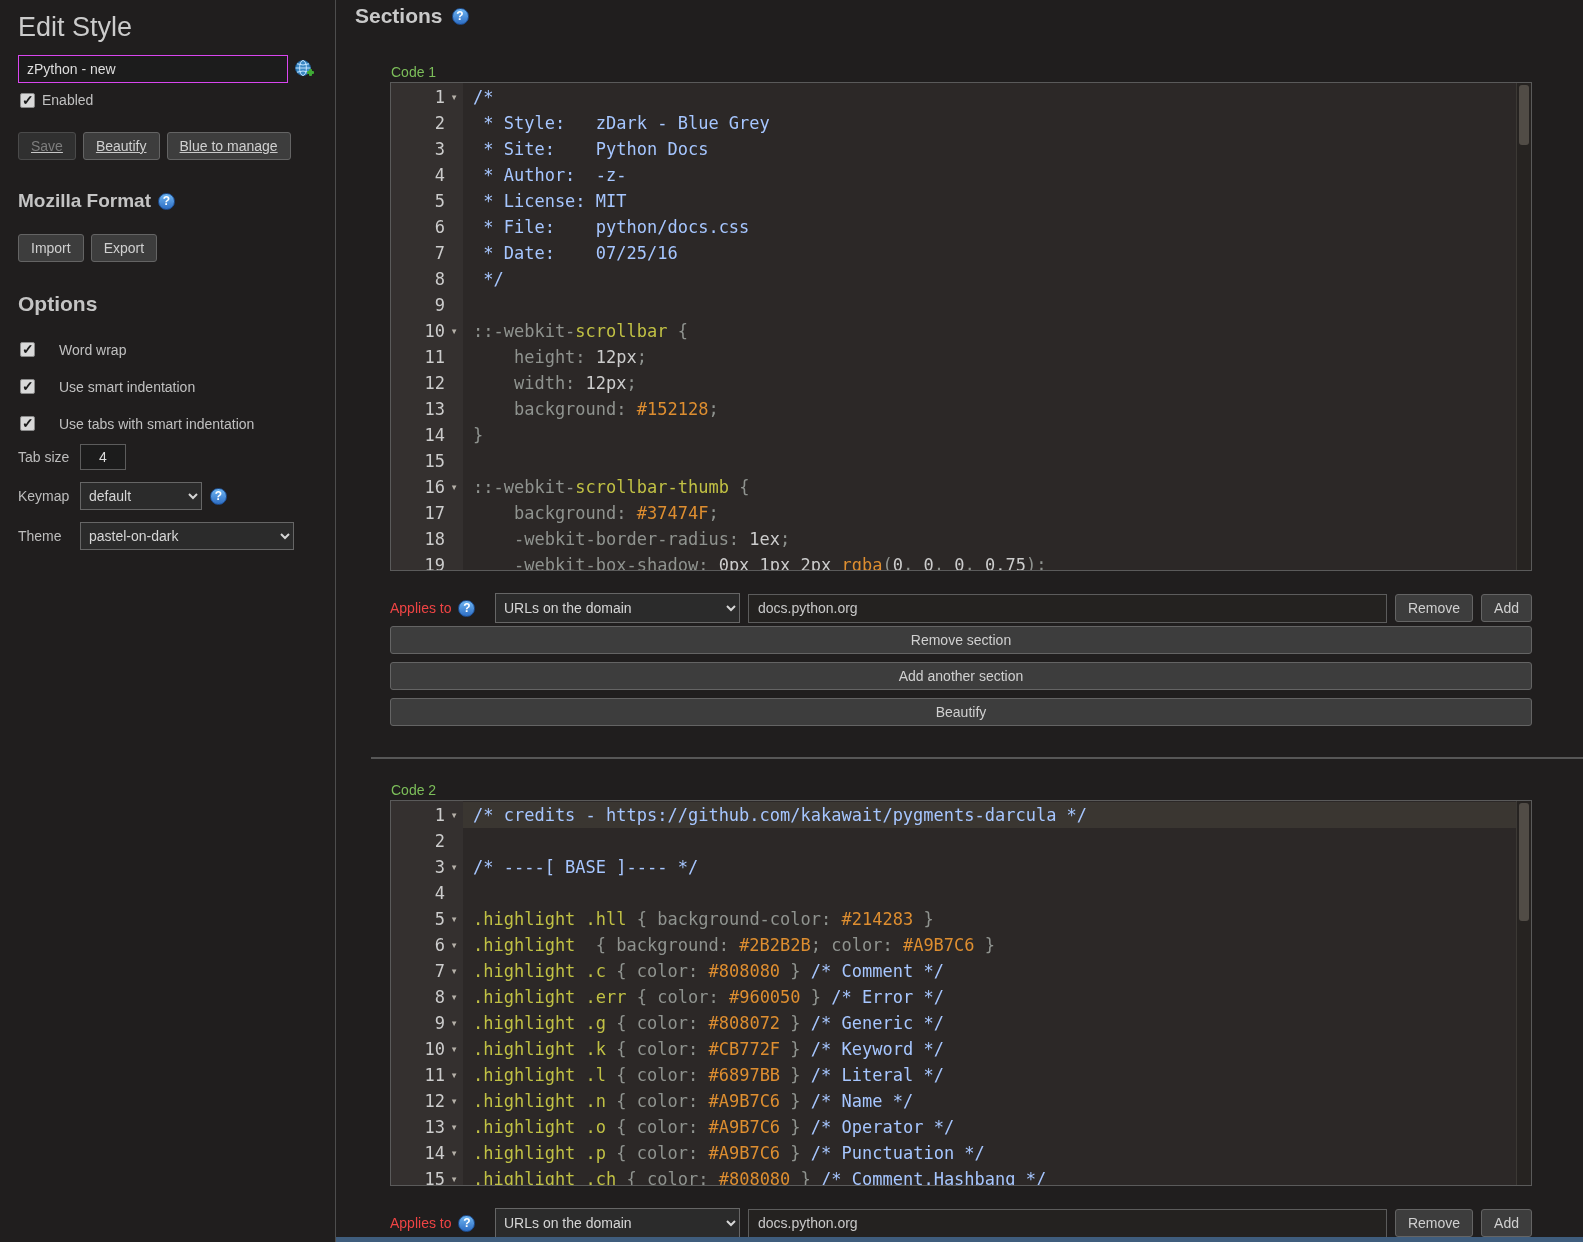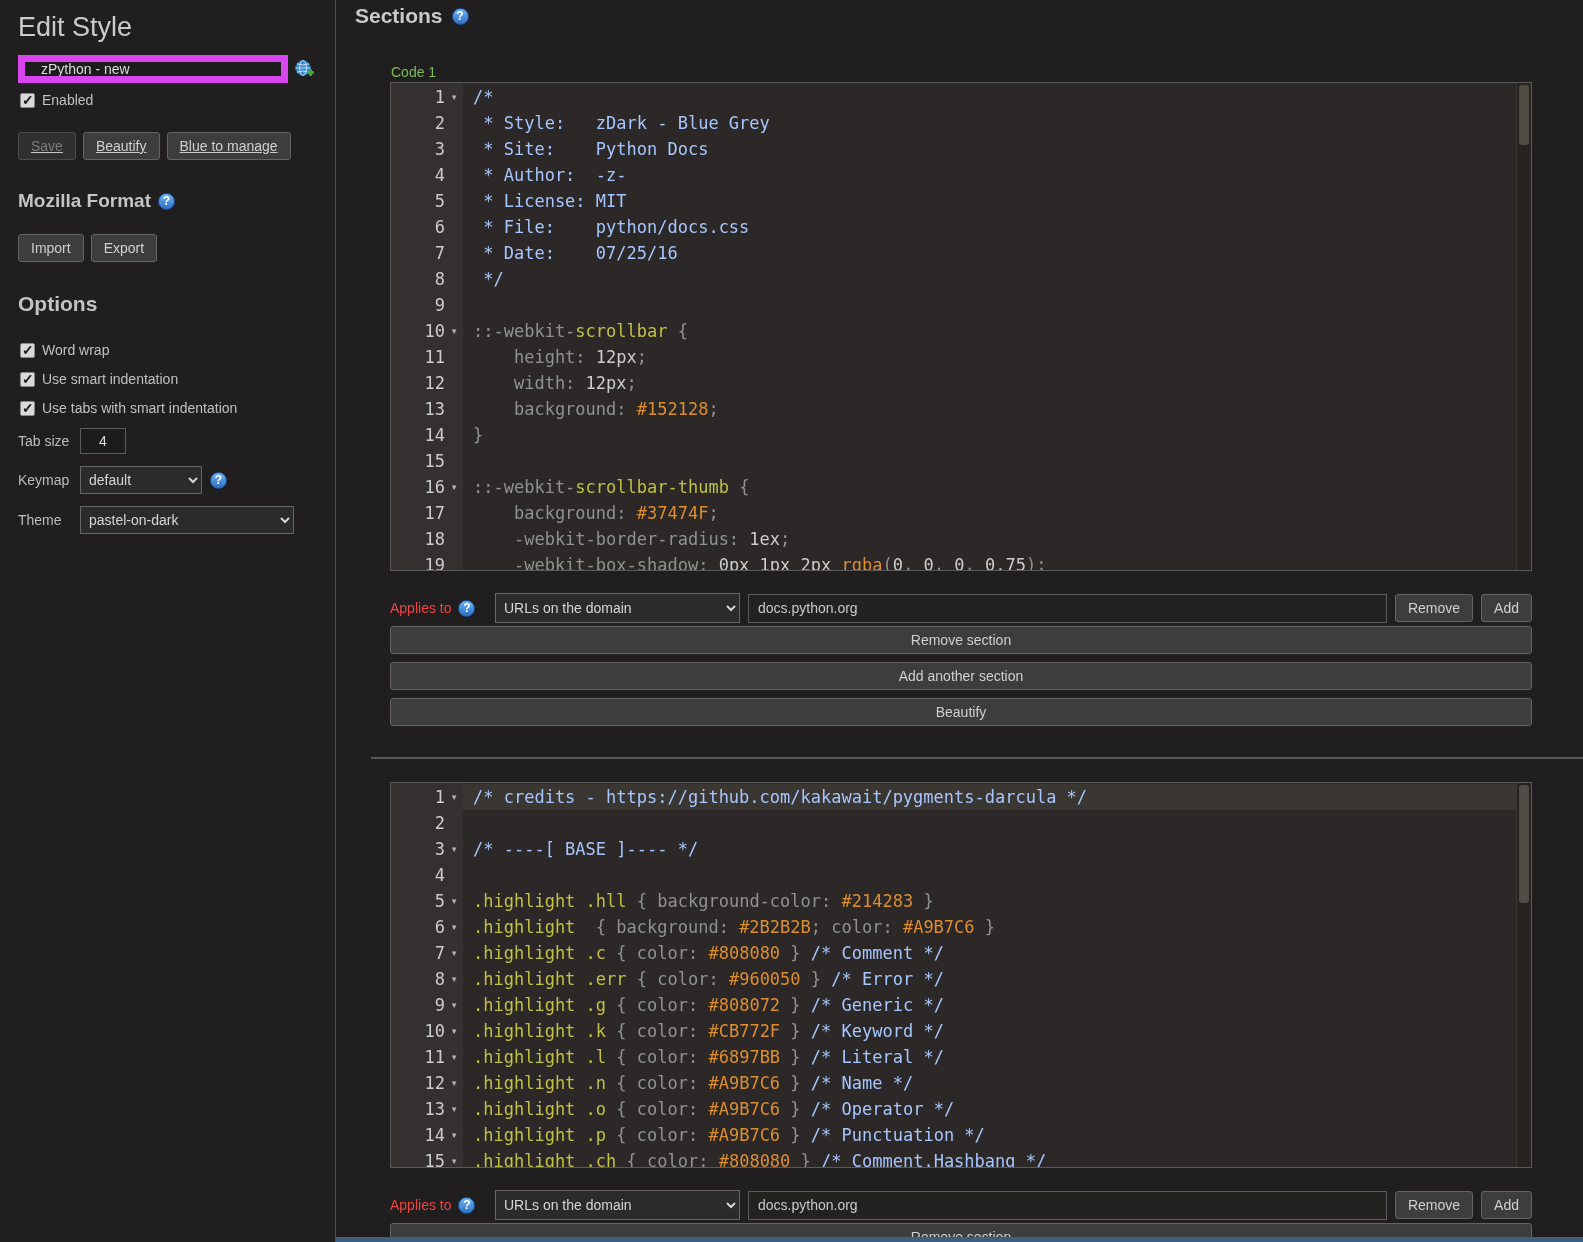--- a/index.html
+++ b/index.html
@@ -13,42 +13,42 @@
 
   
   .sidebar {
     width:336px; min-width:336px; height:100%;
     border-right:1px solid #4d4d4d;
     padding:10px 18px;
   }
   .page-title { font-size:27px; font-weight:normal; color:#cbcbcb; margin:2px 0 12px; }
   .name-row { display:flex; align-items:center; gap:6px; }
   .name-row input {
-    width:270px; height:28px; background:#1c1c1c; border:7px solid #d946ef;
-    color:#dddddd; padding:0 16px; font-size:14px; font-family:inherit;
+    width:270px; height:28px; background:#1c1c1c; border:1px solid #d946ef;
+    color:#dddddd; padding:0 8px; font-size:14px; font-family:inherit;
   }
   .chk-row { display:flex; align-items:center; gap:7px; font-size:14px; color:#c0c0c0; margin:9px 0 0 2px; cursor:default; }
   input[type=checkbox]{
     appearance:none; -webkit-appearance:none; width:15px; height:15px; margin:0;
     background:#d9d9d9; border:1px solid #8a8a8a; border-radius:2px; position:relative;
   }
   input[type=checkbox]:checked::after{
     content:"✓"; position:absolute; left:1px; top:-2px; font-size:14px; font-weight:bold; color:#1a1a1a;
   }
   .btn {
     background:#3d3d3d; color:#d0d0d0; border:1px solid #646464; border-radius:3px;
     font-size:14px; padding:5px 12px; font-family:inherit; cursor:pointer;
   }
   .btn:disabled { color:#7d7d7d; background:#303030; border-color:#4a4a4a; }
   .btn-row { display:flex; gap:7px; margin-top:24px;text-decoration:underline; }
   .h2 { font-size:19px; font-weight:bold; color:#c4c4c4; margin:30px 0 0; display:flex; align-items:center; gap:7px; }
   .h2.big { font-size:21px; }
   .mini-btn-row { display:flex; gap:7px; margin-top:22px; }
   .opts { margin-top:26px; }
-  .opt-chk { display:flex; align-items:center; gap:7px; font-size:14px; color:#c0c0c0; margin:13px 0 0 2px; }
+  .opt-chk { display:flex; gap:24px; font-size:14px; color:#c0c0c0; margin:21px 0 0 2px; }
   .opt-row { display:flex; align-items:center; gap:8px; margin:12px 0 0; font-size:14px; color:#bdbdbd; }
   .opt-row .lbl { min-width:54px; }
   .tab-size-input {
     width:46px; height:26px; background:#1c1c1c; border:1px solid #5c5c5c;
     color:#dddddd; text-align:center; font-size:14px; font-family:inherit;
   }
   select {
     background:#2b2b2b; color:#d6d6d6; border:1px solid #666; height:28px;
     font-size:14px; font-family:inherit; padding:0 4px;
   }
@@ -354,20 +354,21 @@
       <div class="section-btns">
         <button class="btn">Remove section</button>
         <button class="btn">Add another section</button>
         <button class="btn">Beautify</button>
       </div>
     </section>
 
     <div class="divider"></div>
 
     <section class="section">
+      <div class="code-label">Code 2</div>
 
       <div class="editor" style="height:386px">
         <div class="cm-lines">
             <div class="cm-row active">
               <div class="cm-gutter-cell">
                 <span class="lnum">1</span>
                 <span class="fold">▾</span>
               </div>
               <div class="cm-code"><span class="tk-com">/* credits - https://github.com/kakawait/pygments-darcula */</span></div>
             </div>

